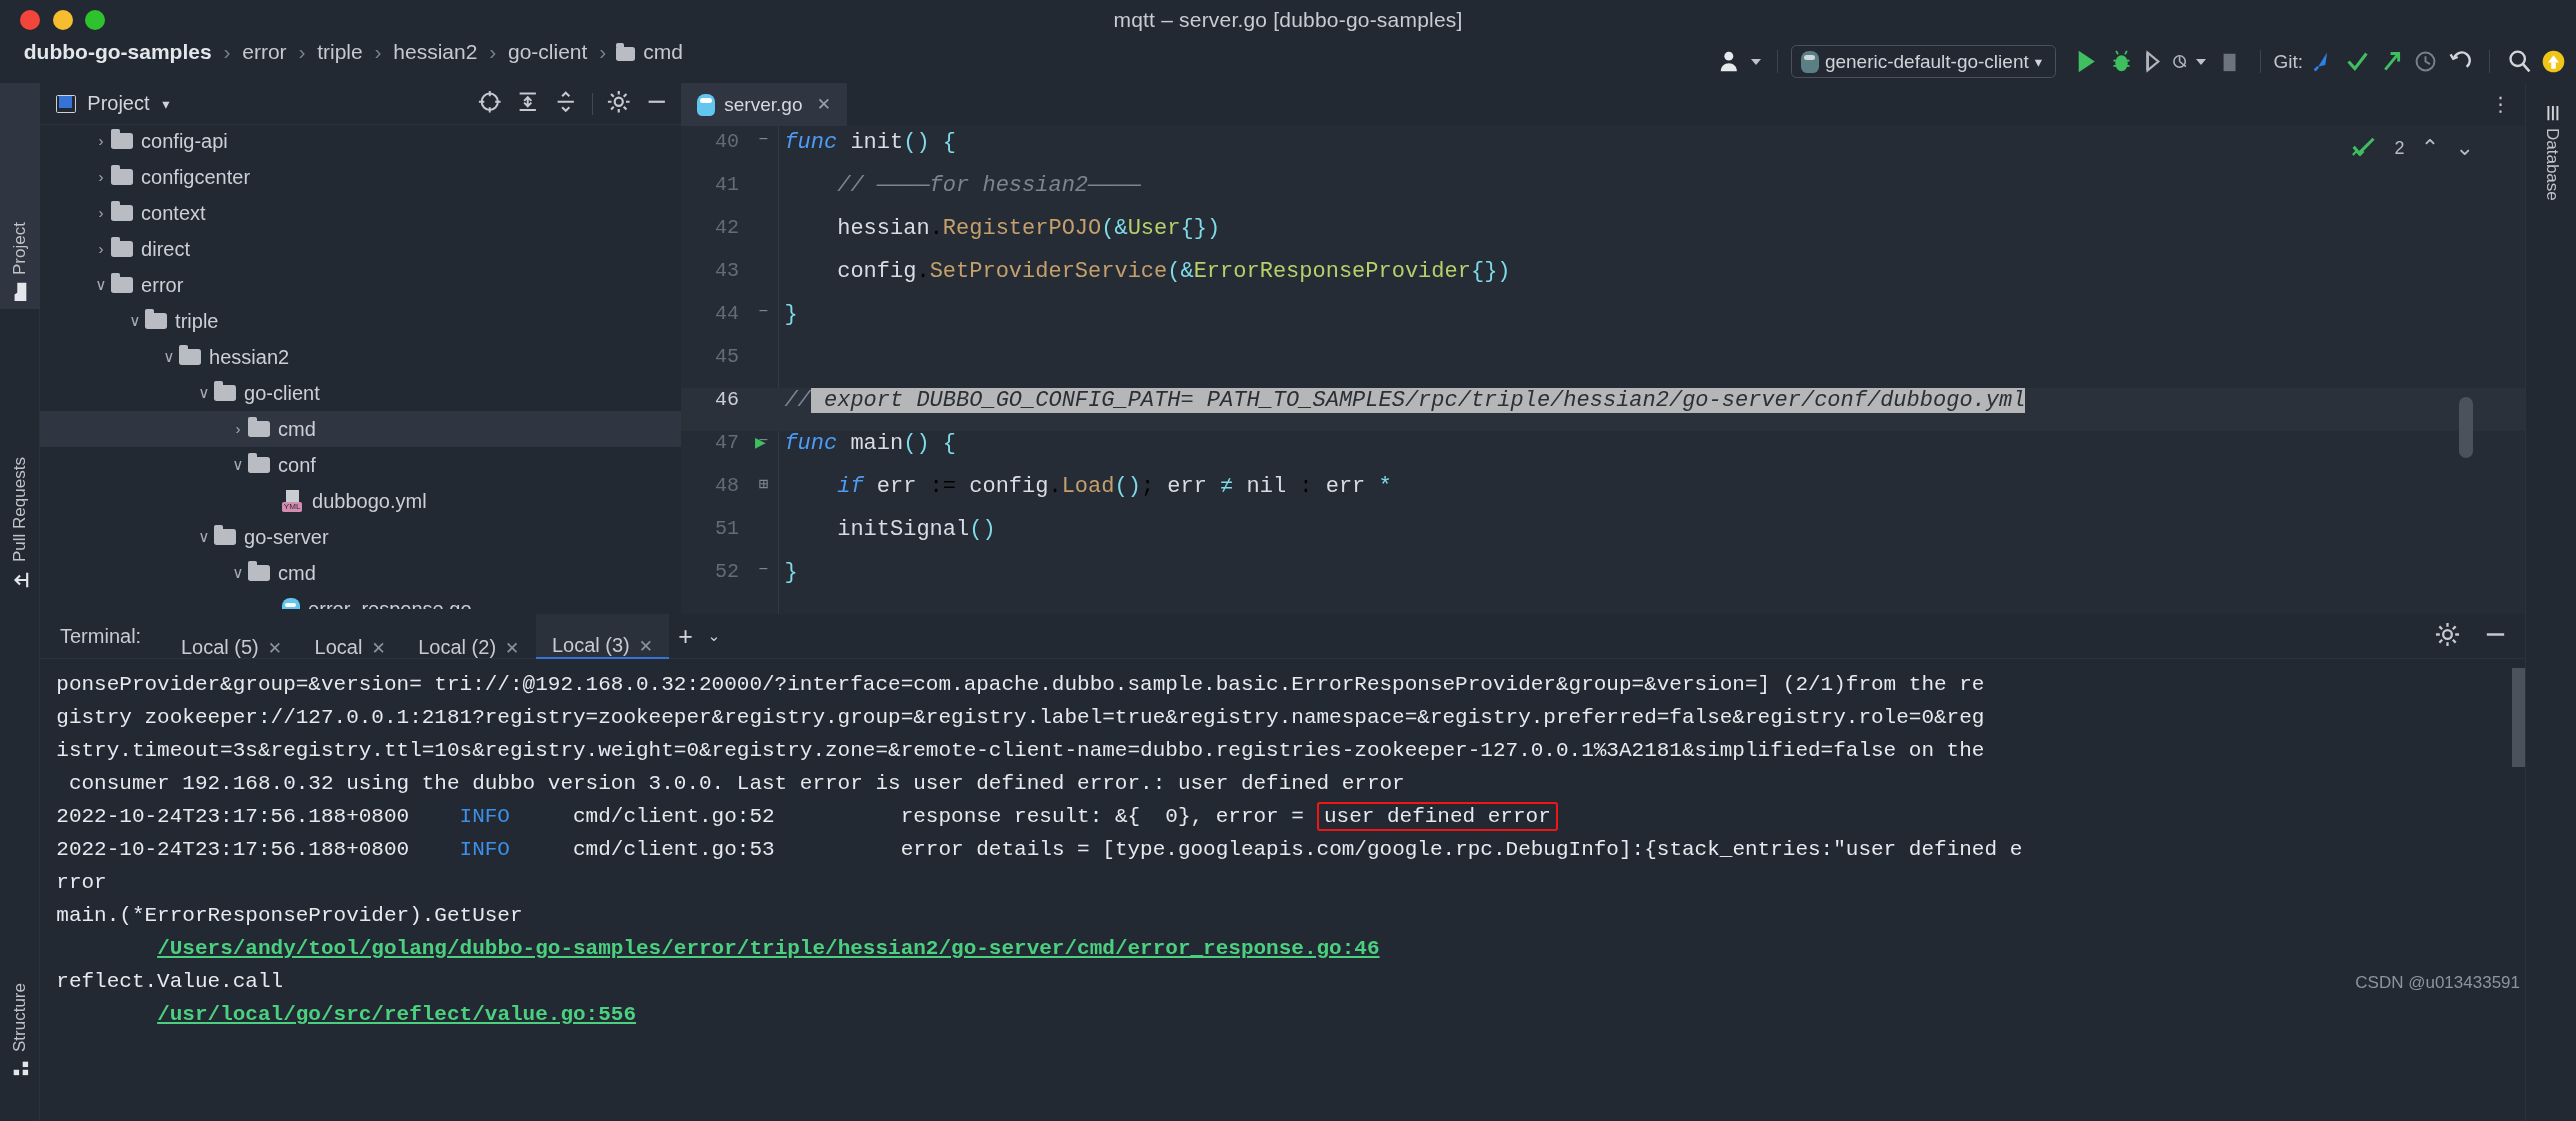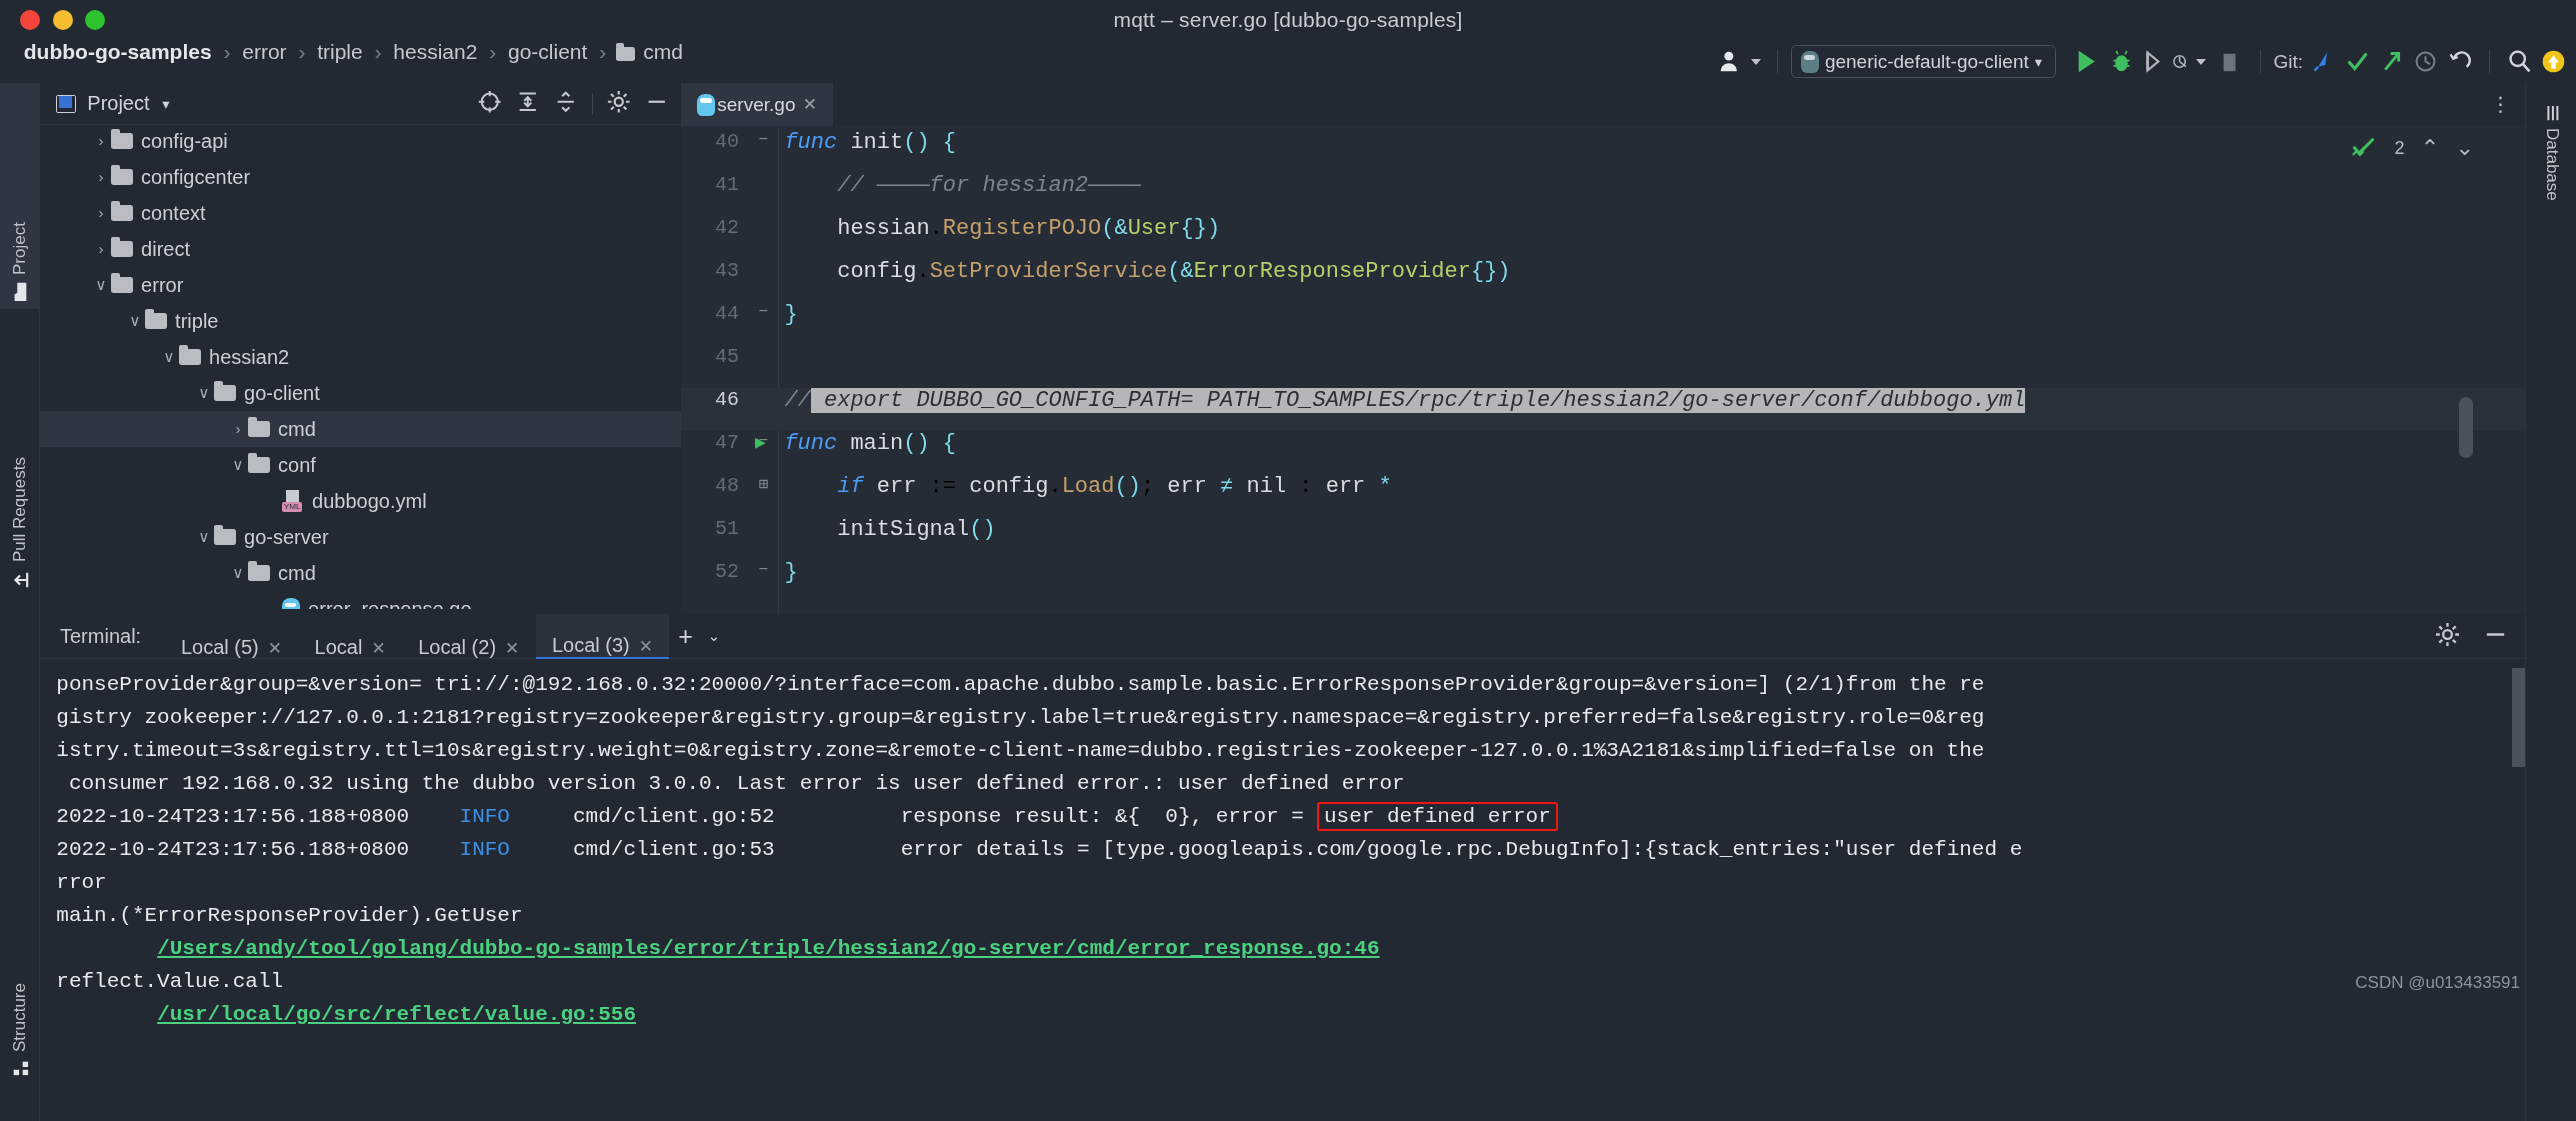--- a/index.html
+++ b/index.html
@@ -115,21 +115,21 @@
   .goicon {
     width: 18px; height: 22px; margin-right: 8.1px; background: #62c6ef;
     border-radius: 8.1px 8.1px 5.4px 5.4px; position: relative; flex:none;
   }
   .goicon::after { content:""; position:absolute; left:2.7px; top:4.5px; width:11.7px; height:4.5px; background:#fff; border-radius:2.7px; }
 
   
   .editor { position: absolute; left: 681px; top: 83px; width: 1844px; height: 531px; background: #262c36; }
   .tabstrip { height: 43px; background: #232932; display: flex; align-items: center; position: relative; }
   .etab {
-    height: 43px; display: flex; align-items: center; gap: 2px; padding: 0 16.3px;
+    height: 43px; display: flex; align-items: center; gap: 9px; padding: 0 16.3px;
     background: #2f3641; font-size: 19px; color: #d5d9df;
   }
   .etab .close { color: #9aa0a8; font-size: 17px; margin-left: 5.4px; }
   .tab-kebab { position: absolute; right: 14.5px; top: 50%; transform: translateY(-50%); color:#c2c6cc; font-size: 20px; line-height: 7.2px; }
 
   .codearea { position: relative; height: 488px; background: #262c36; overflow: hidden; }
   .inspect {
     position: absolute; right: 51px; top: 9px; display: flex; align-items: center; gap: 16.3px;
     font-size: 18px; color: #b9bdc4; z-index: 5;
   }

